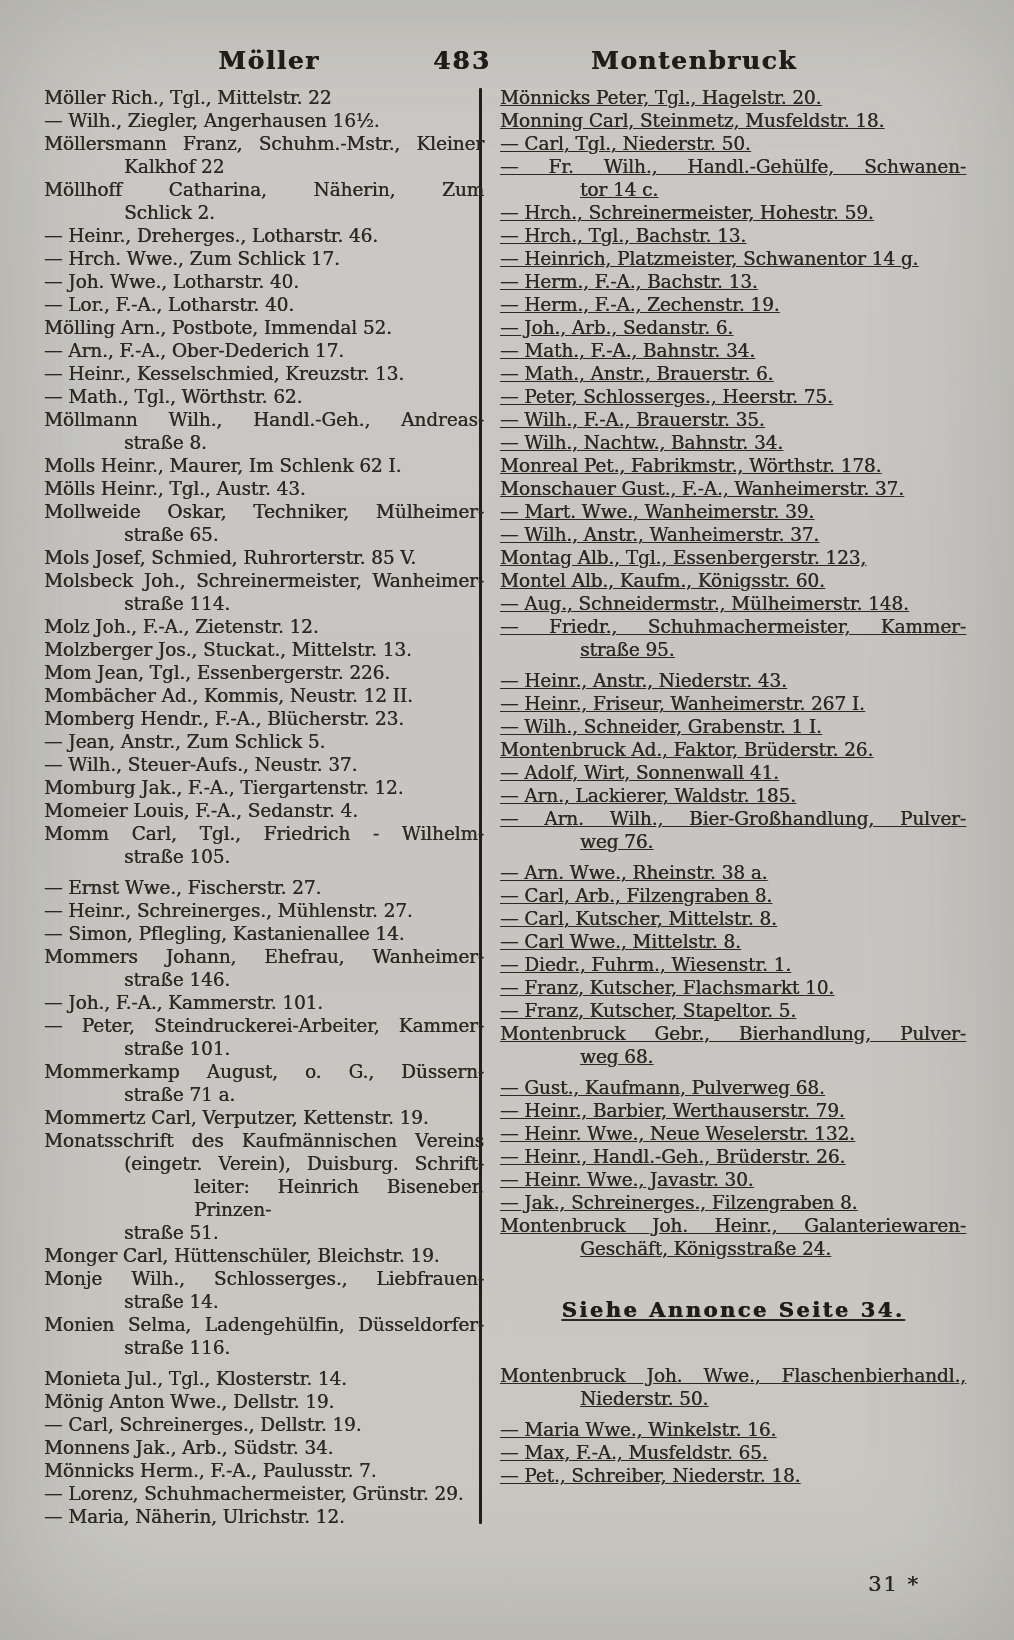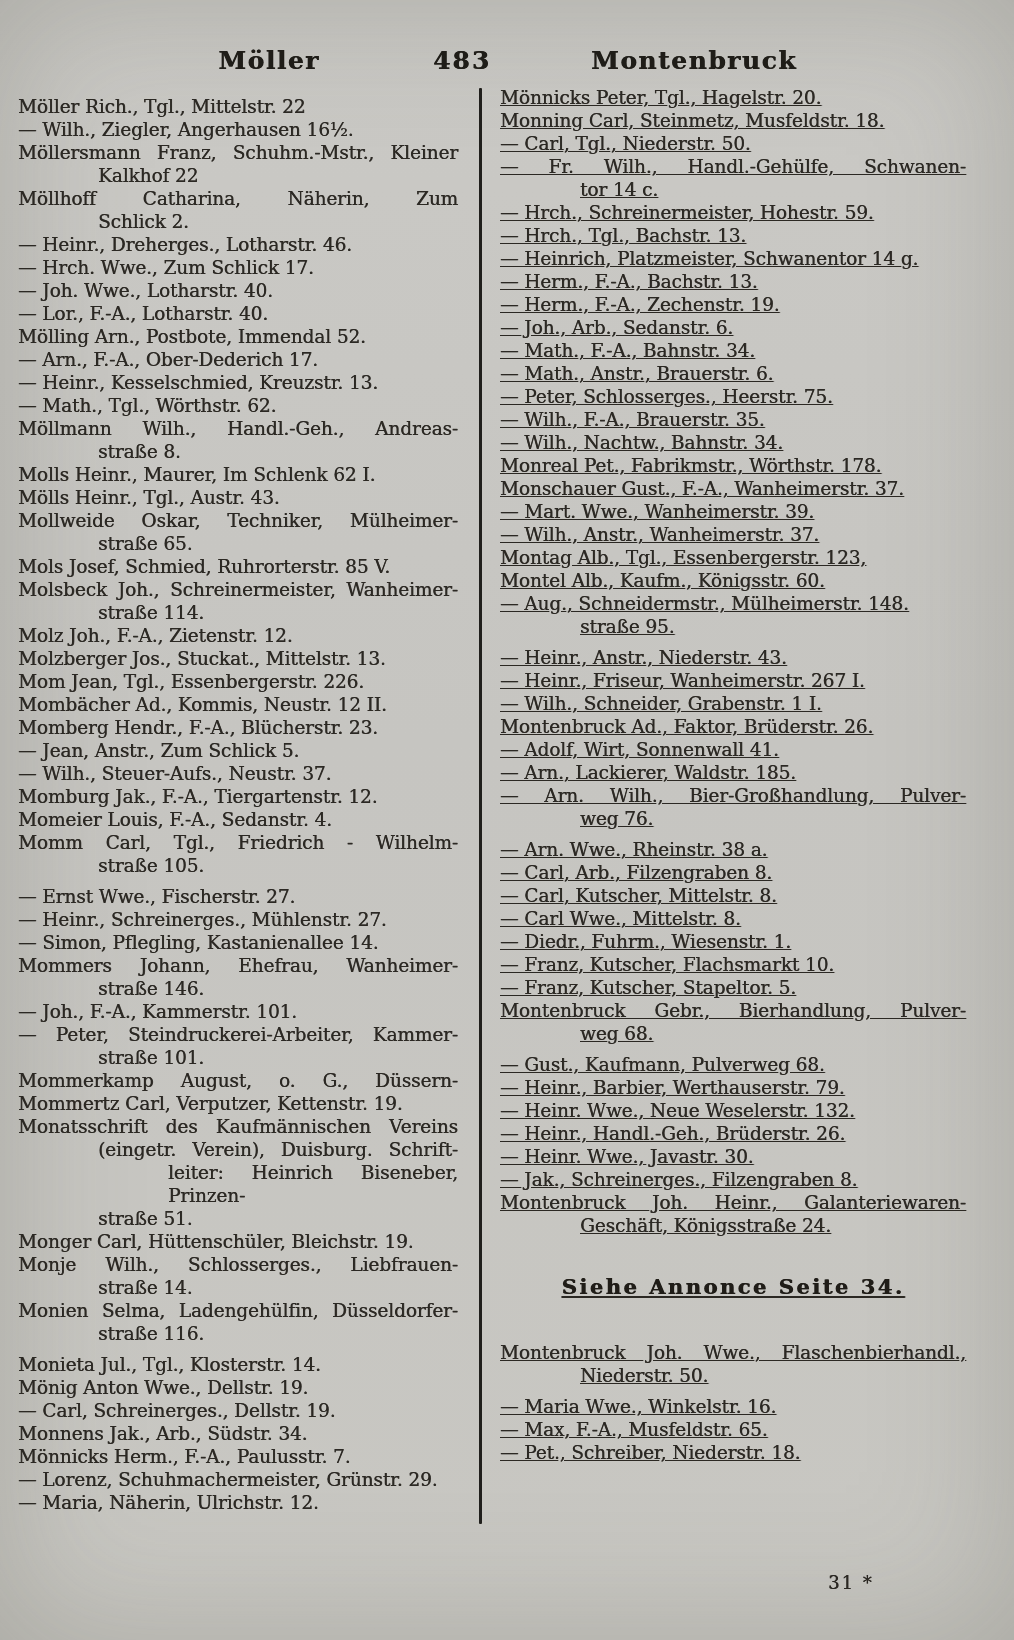--- a/index.html
+++ b/index.html
@@ -22,39 +22,39 @@
     white-space:nowrap;
   }
   .hdr .kw-left{left:269px;}
   .hdr .pageno{left:462px;letter-spacing:2px;}
   .hdr .kw-right{left:694px;}
   .col{
     position:absolute;top:86px;
     font-size:18.5px;line-height:23px;letter-spacing:-0.1px;
     color:#2b2823;text-shadow:0.4px 0 0 rgba(43,40,35,0.85);
   }
-  .col-left{left:18px;width:440px;margin-top:9px;}
+  .col-left{left:44px;width:440px;}
   .col-right{left:500px;width:466px;text-decoration:underline;}
   .line{padding-left:80px;text-indent:-80px;white-space:normal;}
   .line.cont{text-indent:0;}
   .line.cont2{padding-left:150px;text-indent:0;}
   .line.just{text-align:justify;text-align-last:justify;}
   .line.notice{
     padding-left:0;text-indent:0;text-align:center;text-align-last:center;
     font-weight:bold;font-size:21px;line-height:28px;letter-spacing:2.5px;
     color:#201d18;text-shadow:0.6px 0 0 currentColor;
   }
   .gap{width:100%;}
   .divider{
     position:absolute;left:479px;top:88px;width:3px;height:1436px;
     background:#201f1c;border-radius:1px;
   }
   .sig{
-    position:absolute;top:1572px;left:828px;
-    font-size:18px;letter-spacing:2px;color:#2b2823;
+    position:absolute;top:1572px;left:868px;
+    font-size:21px;letter-spacing:2px;color:#2b2823;
     text-shadow:0.4px 0 0 currentColor;
   }
 </style>
 </head>
 <body>
 
 <div class="page">
 
   <div class="hdr">
     <span class="kw-left">Möller</span>
@@ -102,20 +102,21 @@
       <div class="gap" style="height: 8px;"></div>
       <div class="line">— Ernst Wwe., Fischerstr. 27.</div>
       <div class="line">— Heinr., Schreinerges., Mühlenstr. 27.</div>
       <div class="line">— Simon, Pflegling, Kastanienallee 14.</div>
       <div class="line just">Mommers Johann, Ehefrau, Wanheimer-</div>
       <div class="line cont">straße 146.</div>
       <div class="line">— Joh., F.-A., Kammerstr. 101.</div>
       <div class="line just">— Peter, Steindruckerei-Arbeiter, Kammer-</div>
       <div class="line cont">straße 101.</div>
       <div class="line just">Mommerkamp August, o. G., Düssern-</div>
+      <div class="line cont">straße 71 a.</div>
       <div class="line">Mommertz Carl, Verputzer, Kettenstr. 19.</div>
       <div class="line just">Monatsschrift des Kaufmännischen Vereins</div>
       <div class="line cont just">(eingetr. Verein), Duisburg. Schrift-</div>
       <div class="line cont2 just">leiter: Heinrich Biseneber, Prinzen-</div>
       <div class="line cont">straße 51.</div>
       <div class="line">Monger Carl, Hüttenschüler, Bleichstr. 19.</div>
       <div class="line just">Monje Wilh., Schlosserges., Liebfrauen-</div>
       <div class="line cont">straße 14.</div>
       <div class="line just">Monien Selma, Ladengehülfin, Düsseldorfer-</div>
       <div class="line cont">straße 116.</div>
@@ -145,20 +146,21 @@
       <div class="line">— Peter, Schlosserges., Heerstr. 75.</div>
       <div class="line">— Wilh., F.-A., Brauerstr. 35.</div>
       <div class="line">— Wilh., Nachtw., Bahnstr. 34.</div>
       <div class="line">Monreal Pet., Fabrikmstr., Wörthstr. 178.</div>
       <div class="line">Monschauer Gust., F.-A., Wanheimerstr. 37.</div>
       <div class="line">— Mart. Wwe., Wanheimerstr. 39.</div>
       <div class="line">— Wilh., Anstr., Wanheimerstr. 37.</div>
       <div class="line">Montag Alb., Tgl., Essenbergerstr. 123,</div>
       <div class="line">Montel Alb., Kaufm., Königsstr. 60.</div>
       <div class="line">— Aug., Schneidermstr., Mülheimerstr. 148.</div>
+      <div class="line just">— Friedr., Schuhmachermeister, Kammer-</div>
       <div class="line cont">straße 95.</div>
       <div class="gap" style="height: 8px;"></div>
       <div class="line">— Heinr., Anstr., Niederstr. 43.</div>
       <div class="line">— Heinr., Friseur, Wanheimerstr. 267 I.</div>
       <div class="line">— Wilh., Schneider, Grabenstr. 1 I.</div>
       <div class="line">Montenbruck Ad., Faktor, Brüderstr. 26.</div>
       <div class="line">— Adolf, Wirt, Sonnenwall 41.</div>
       <div class="line">— Arn., Lackierer, Waldstr. 185.</div>
       <div class="line just">— Arn. Wilh., Bier-Großhandlung, Pulver-</div>
       <div class="line cont">weg 76.</div>

